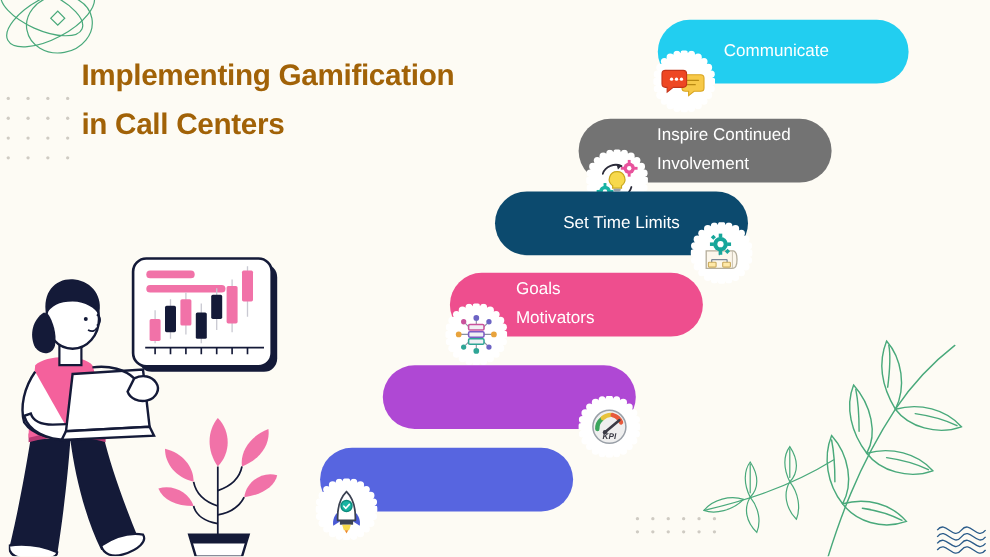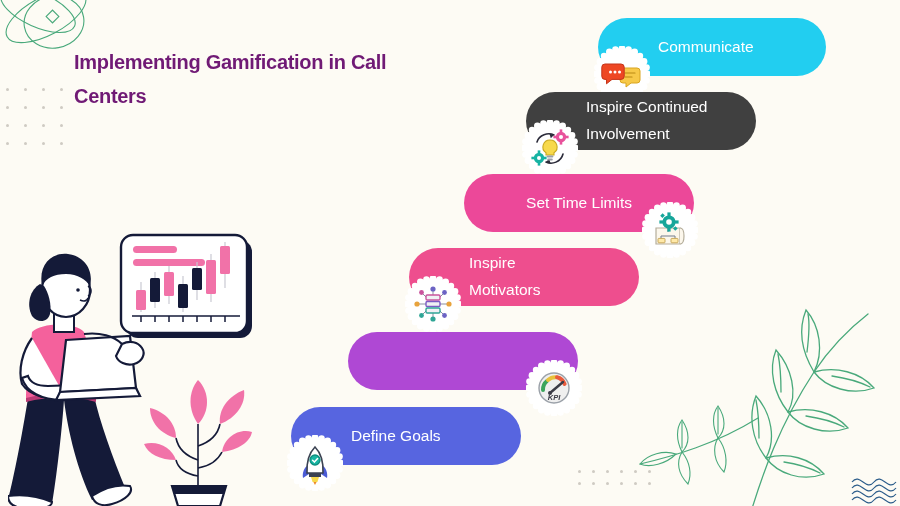--- a/index.html
+++ b/index.html
@@ -49,24 +49,24 @@
   }
   .dot-grid-left   { grid-template-rows: repeat(4, 18px); grid-template-columns: repeat(4, 18px); }
   .dot-grid-bottom { grid-template-rows: repeat(2, 12px); grid-template-columns: repeat(6, 14px); }
 
   
   .title {
     position: absolute;
     left: 74px;
     top: 46px;
     width: 360px;
-    font-size: 20px;
+    font-size: 27px;
     line-height: 1.68;
     font-weight: bold;
-    color: #701a75;
+    color: #a16207;
     letter-spacing: -0.3px;
   }
 
   
   .illustration {
     position: absolute;
     left: 8px;
     top: 228px;
     width: 256px;
     height: 278px;
@@ -96,22 +96,22 @@
     flex: 0 0 auto;
     position: relative;
     width: 56px;
     height: 56px;
     margin: 0 -4px;
     font-style: italic;
   }
   .badge svg { display: block; width: 56px; height: 56px; }
 
   .pill-communicate { left: 598px; top: 18px;  width: 228px; background: #22CEF0; }
-  .pill-inspire     { left: 526px; top: 92px;  width: 230px; background: #404040; }
-  .pill-timelimits  { left: 464px; top: 174px; width: 230px; background: #ec4899; }
+  .pill-inspire     { left: 526px; top: 108px;  width: 230px; background: #737373; justify-content: center; }
+  .pill-timelimits  { left: 450px; top: 174px; width: 230px; background: #0c4a6e; }
   .pill-motivators  { left: 409px; top: 248px; width: 230px; background: #EE4E8E; }
   .pill-kpis        { left: 348px; top: 332px; width: 230px; background: #AF48D4; }
   .pill-goals       { left: 291px; top: 407px; width: 230px; background: #5765E0; }
 </style>
 </head>
 <body>
 
 <div class="slide">
 
   <svg class="deco deco-topleft-leaf" width="130" height="130" viewBox="0 0 130 130" fill="none">
@@ -547,21 +547,21 @@
           <circle cx="28" cy="43" r="2.6" fill="#2FA596"></circle>
           <circle cx="12" cy="28" r="2.6" fill="#E8A33C"></circle>
           <circle cx="44" cy="28" r="2.6" fill="#E8A33C"></circle>
           <circle cx="16.5" cy="16.5" r="2.4" fill="#C9539C"></circle>
           <circle cx="39.5" cy="16.5" r="2.4" fill="#6C63C4"></circle>
           <circle cx="16.5" cy="39.5" r="2.4" fill="#2FA596"></circle>
           <circle cx="39.5" cy="39.5" r="2.4" fill="#6C63C4"></circle>
         </g>
       </svg>
     </span>
-    <span class="label">Inspire
+    <span class="label">Goals
 Motivators</span>
   </div>
 
   <div class="pill icon-right pill-kpis">
     <span class="badge">
       <svg viewBox="0 0 56 56">
         <circle cx="28" cy="28" r="26" fill="#FFFFFF"></circle>
         <g fill="#FFFFFF">
           <circle cx="28" cy="2.6" r="3.4"></circle>
             <circle cx="40.6" cy="6" r="3.4"></circle>
@@ -639,16 +639,15 @@
 
         <circle cx="28" cy="25" r="5" fill="#18B5A3" stroke="#0E8C7E" stroke-width="1.3"></circle>
         <path d="M25.6 25.2 l1.8 1.9 l3.2 -3.6" stroke="#FFFFFF" stroke-width="1.5" fill="none" stroke-linecap="round" stroke-linejoin="round"></path>
 
         <rect x="22" y="38" width="12" height="4" fill="#3B4252"></rect>
 
         <path d="M24 42 h8 l-1.6 5 h-4.8 z" fill="#F7D94C"></path>
         <path d="M26.4 47 l1.6 3 l1.6 -3 z" fill="#EE8B2A"></path>
       </svg>
     </span>
-    <span class="label">Define Goals</span>
   </div>
 
 </div>
 
 </body></html>

